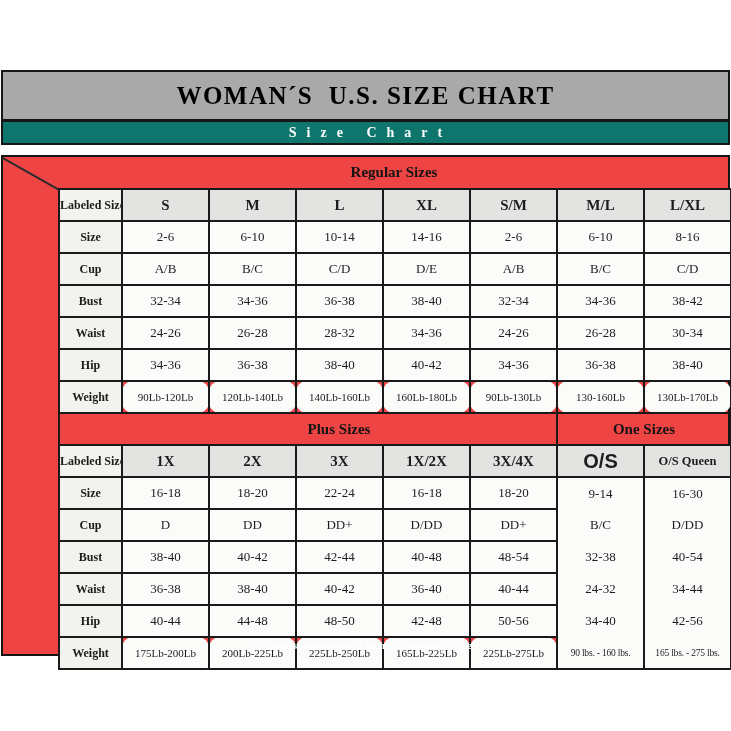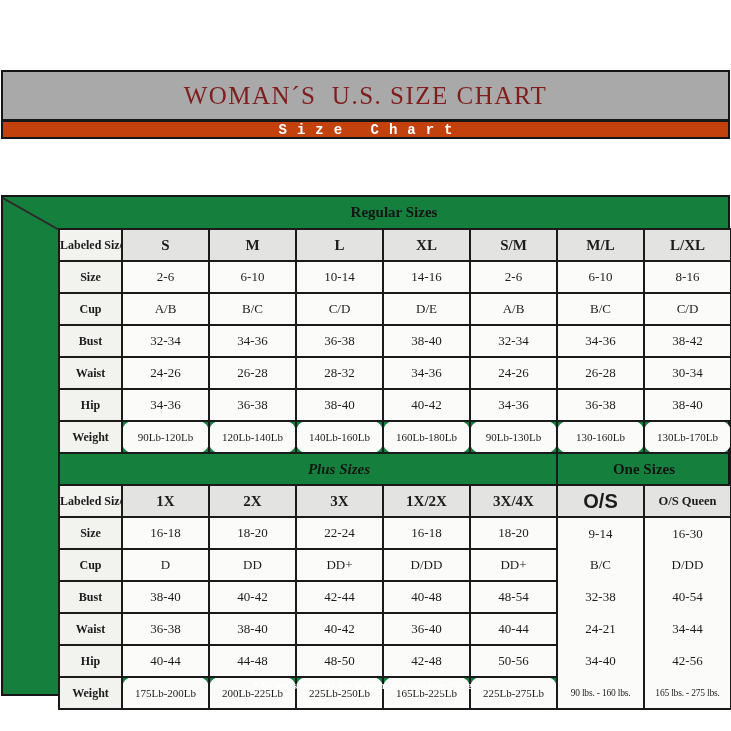--- a/index.html
+++ b/index.html
@@ -10,36 +10,35 @@
   .stage { position: relative; width: 731px; height: 731px; overflow: hidden; background: #ffffff; }
 
   
   .titleblock {
     position: absolute; top: 70px; left: 1px; width: 729px;
     box-sizing: border-box; border: 2px solid #161616;
   }
   .titlebar {
     height: 47px; background: #a9a9a9; border-bottom: 3px solid #161616;
     display: flex; align-items: center; justify-content: center;
-    color: #7f1d1d; font-size: 25px; font-weight: normal;
+    color: #000000; font-size: 25px; font-weight: bold;
     letter-spacing: 1.5px; white-space: pre;
   }
   .subtitlebar {
-    height: 15px; background: #c2410c;
+    height: 21px; background: #0f766e;
     display: flex; align-items: center; justify-content: center;
     color: #ffffff; font-size: 14px; font-weight: bold;
-    letter-spacing: 10px; text-indent: 10px; white-space: pre; font-family: Liberation Mono, monospace;
+    letter-spacing: 10px; text-indent: 10px; white-space: pre;
   }
 
   
   .frame {
     position: absolute; top: 155px; left: 1px; width: 729px; height: 501px;
-    box-sizing: border-box; background: #15803d; border: 2px solid #161616;
+    box-sizing: border-box; background: #ef4444; border: 2px solid #161616;
     padding: 31px 0 16px 55px;
-    margin-top: 40px;
   }
   .diag {
     position: absolute; top: 0; left: 0; width: 64px; height: 2px;
     background: #2c2c2c; transform-origin: 0 0; transform: rotate(29.5deg);
   }
   .band-regular {
     position: absolute; top: 0; left: 55px; width: 672px; height: 31px;
     line-height: 31px; text-align: center;
     font-size: 15px; font-weight: bold; color: #141414;
   }
@@ -68,21 +67,21 @@
   .sizechart .colhead.sans { font-family: "Liberation Sans", sans-serif; font-size: 20px; }
   .sizechart .colhead.smallhead { font-size: 12.5px; }
   .sizechart td.data { background: #fbfbfa; font-size: 13px; font-weight: normal; }
   .sizechart td.weight { font-size: 11px; border-radius: 11px; }
   .sizechart td.osd { border-top: none; border-bottom: none; }
   .sizechart td.osw { border-top: none; font-size: 9.5px; letter-spacing: -0.2px; }
   .sizechart tr.bandrow td {
     background: transparent; font-size: 15px; font-weight: bold; color: #141414;
   }
   .sizechart td.band-spacer { border-top: none; border-bottom: none; border-right: none; border-left: 2px solid #1a1a1a; }
-  .sizechart td.band-plus { border-left: none; font-style: italic; }
+  .sizechart td.band-plus { border-left: none; }
 </style>
 </head>
 <body>
 
 <div class="stage">
 
   <div class="titleblock">
     <div class="titlebar">WOMAN´S  U.S. SIZE CHART</div>
     <div class="subtitlebar">Size Chart</div>
   </div>
@@ -231,21 +230,21 @@
         <td class="data osd">40-54</td>
       </tr>
 
       <tr>
         <td class="rowlabel">Waist</td>
         <td class="data">36-38</td>
         <td class="data">38-40</td>
         <td class="data">40-42</td>
         <td class="data">36-40</td>
         <td class="data">40-44</td>
-        <td class="data osd">24-21</td>
+        <td class="data osd">24-32</td>
         <td class="data osd">34-44</td>
       </tr>
 
       <tr>
         <td class="rowlabel">Hip</td>
         <td class="data">40-44</td>
         <td class="data">44-48</td>
         <td class="data">48-50</td>
         <td class="data">42-48</td>
         <td class="data">50-56</td>

